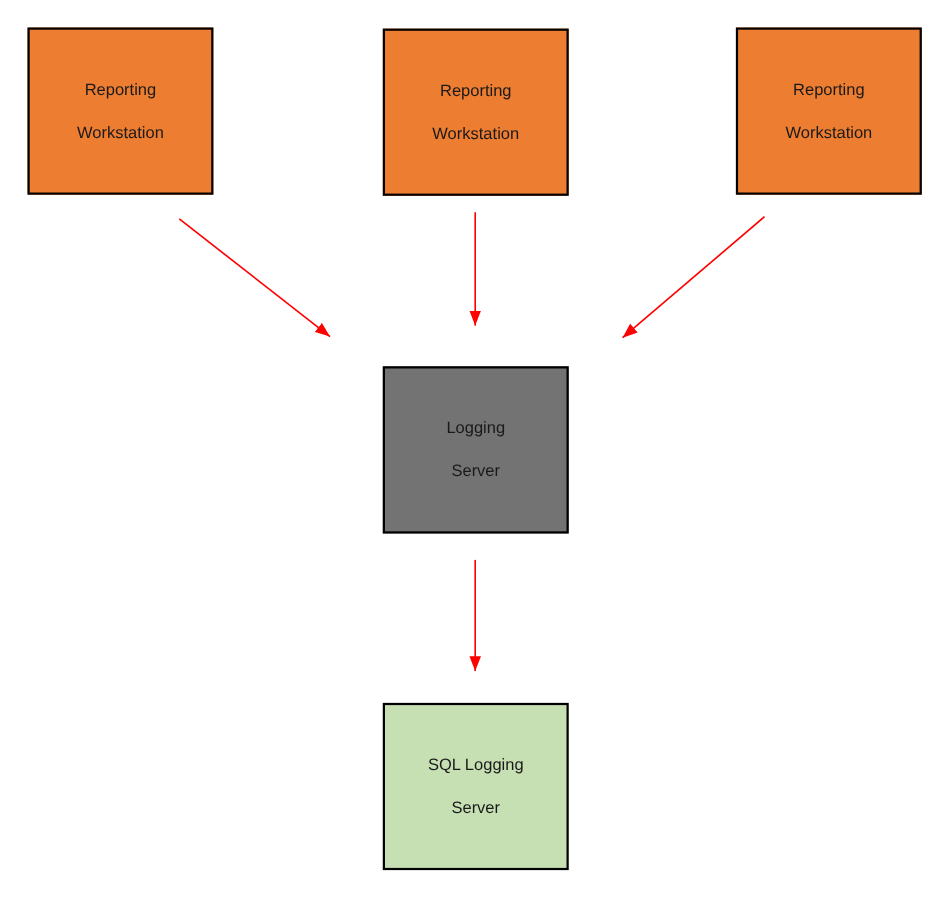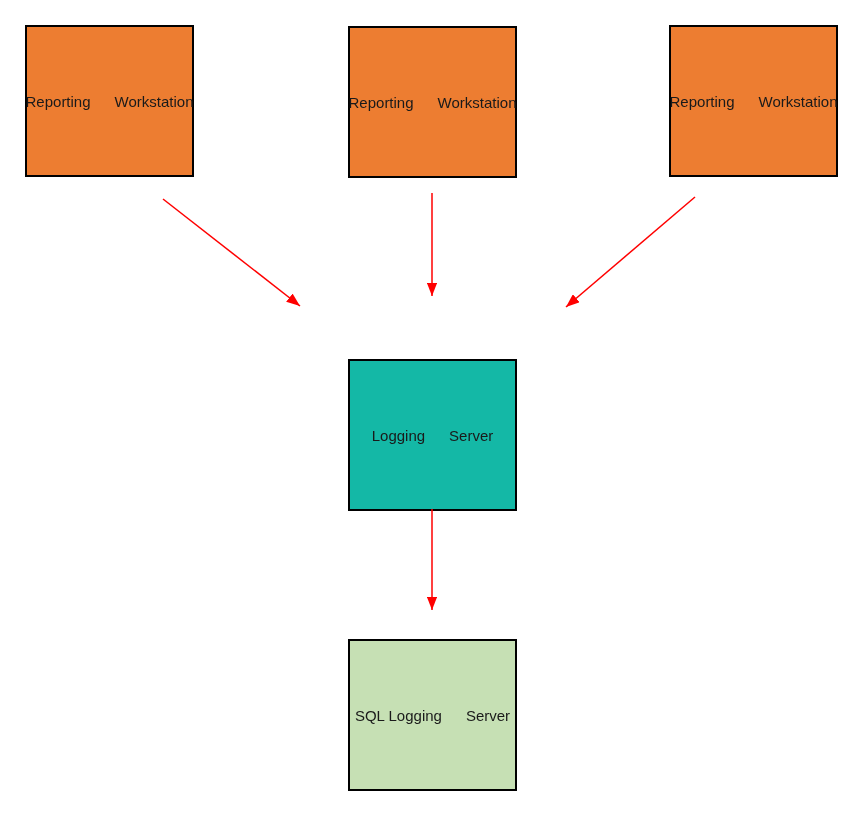--- a/index.html
+++ b/index.html
@@ -15,21 +15,21 @@
     font-family: "Liberation Sans", sans-serif;
     overflow: hidden;
   }
   .node {
     position: absolute;
     width: 169px;
     height: 152px;
     border: 2px solid #000000;
     box-sizing: border-box;
     display: flex;
-    flex-direction: row;
+    flex-direction: column;
     align-items: center;
     justify-content: center;
     gap: 24px;
     text-align: center;
   }
   .node .line {
     font-size: 15px;
     line-height: 15px;
     color: #1a1a1a;
     white-space: nowrap;
@@ -62,21 +62,21 @@
   <div class="node pos-ws2" style="background-color: rgb(237, 125, 49);">
     <div class="line">Reporting</div>
     <div class="line">Workstation</div>
   </div>
 
   <div class="node pos-ws3" style="background-color: rgb(237, 125, 49);">
     <div class="line">Reporting</div>
     <div class="line">Workstation</div>
   </div>
 
-  <div class="node pos-log" style="background-color: #14b8a6; margin-top: 26px;">
+  <div class="node pos-log" style="background-color: #737373;">
     <div class="line">Logging</div>
     <div class="line">Server</div>
   </div>
 
   <div class="node pos-sql" style="background-color: rgb(198, 224, 180);">
     <div class="line">SQL Logging</div>
     <div class="line">Server</div>
   </div>
 
   <svg class="edges-layer" width="862" height="816" viewBox="0 0 862 816" xmlns="http://www.w3.org/2000/svg">

